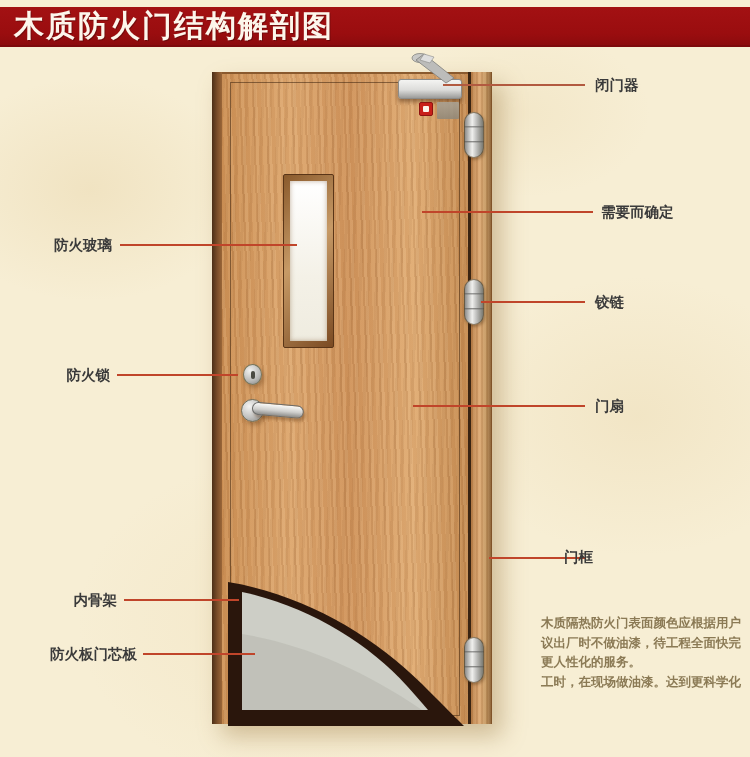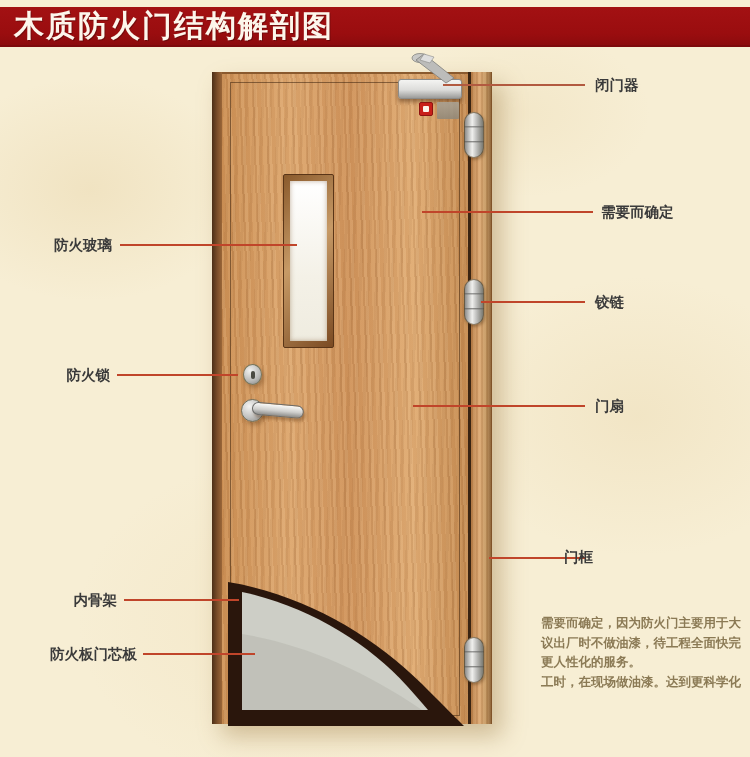--- a/index.html
+++ b/index.html
@@ -181,19 +181,19 @@
   <div class="lab lab-lock">防火锁</div>
   <div class="lab lab-inner">内骨架</div>
   <div class="lab lab-core">防火板门芯板</div>
   <div class="lab lab-closer">闭门器</div>
   <div class="lab lab-lauan">需要而确定</div>
   <div class="lab lab-hinge">铰链</div>
   <div class="lab lab-leaf">门扇</div>
   <div class="lab lab-frame">门框</div>
 
   <div class="desc">
-    <div class="dline">需要而确定，因为防火门主要用于大</div>
+    <div class="dline">木质隔热防火门表面颜色应根据用户</div>
     <div class="dline">议出厂时不做油漆，待工程全面快完</div>
     <div class="dline">更人性化的服务。</div>
     <div class="dline">工时，在现场做油漆。达到更科学化</div>
   </div>
 
 </div>
 
 </body></html>

